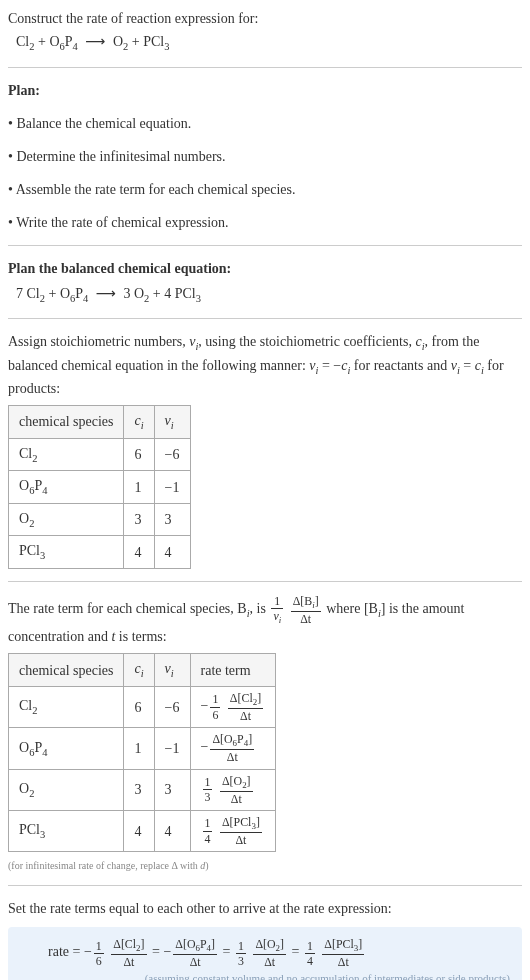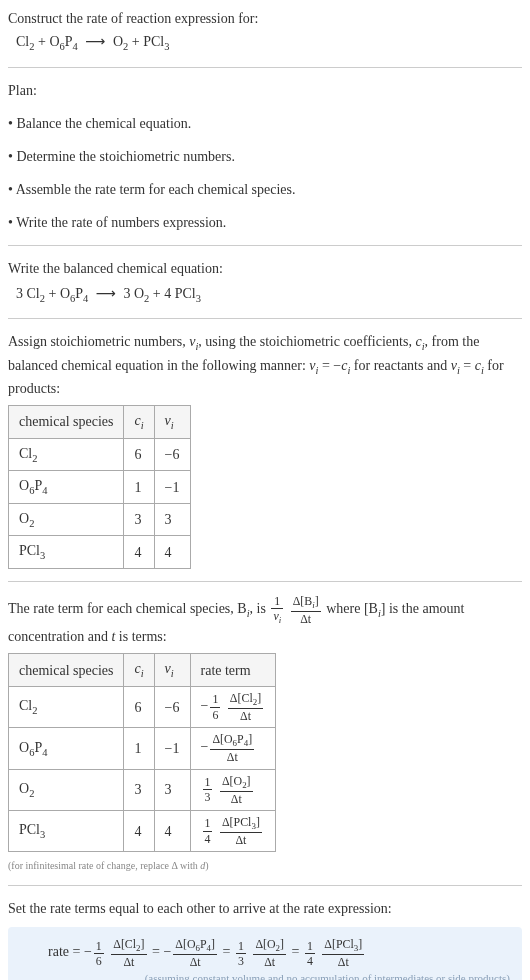--- a/index.html
+++ b/index.html
@@ -13,20 +13,21 @@
     }
     
     hr {
       border: none;
       border-top: 1px solid #ccc;
       margin: 12px 0;
     }
     
     .section-title {
       margin-bottom: 4px;
+      font-weight: bold;
     }
     
     .equation {
       margin: 2px 8px;
     }
     
     .sub {
       font-size: 0.75em;
       vertical-align: sub;
     }
@@ -120,29 +121,29 @@
 <div class="equation">
   <span>Cl</span><span class="sub">2</span><span> + O</span><span class="sub">6</span><span>P</span><span class="sub">4</span>
   <span class="arrow">⟶</span>
   <span>O</span><span class="sub">2</span><span> + PCl</span><span class="sub">3</span>
 </div>
 
 <hr>
 
 <div class="section-title">Plan:</div>
 <div class="plan-item">• Balance the chemical equation.</div>
-<div class="plan-item">• Determine the stoichiometric numbers.</div>
+<div class="plan-item">• Determine the infinitesimal numbers.</div>
 <div class="plan-item">• Assemble the rate term for each chemical species.</div>
-<div class="plan-item">• Write the rate of numbers expression.</div>
-
-<hr>
-
-<div class="section-title">Write the balanced chemical equation:</div>
+<div class="plan-item">• Write the rate of chemical expression.</div>
+
+<hr>
+
+<div class="section-title">Plan the balanced chemical equation:</div>
 <div class="equation">
-  <span>3 Cl</span><span class="sub">2</span><span> + O</span><span class="sub">6</span><span>P</span><span class="sub">4</span>
+  <span>7 Cl</span><span class="sub">2</span><span> + O</span><span class="sub">6</span><span>P</span><span class="sub">4</span>
   <span class="arrow">⟶</span>
   <span>3 O</span><span class="sub">2</span><span> + 4 PCl</span><span class="sub">3</span>
 </div>
 
 <hr>
 
 <div>
   <span>Assign stoichiometric numbers, </span><span class="italic">ν</span><span class="sub italic">i</span><span>, using the stoichiometric coefficients, </span><span class="italic">c</span><span class="sub italic">i</span><span>, from the balanced chemical equation in the following manner: </span><span class="italic">ν</span><span class="sub italic">i</span><span> = −</span><span class="italic">c</span><span class="sub italic">i</span><span> for reactants and </span><span class="italic">ν</span><span class="sub italic">i</span><span> = </span><span class="italic">c</span><span class="sub italic">i</span><span> for products:</span>
 </div>
 

